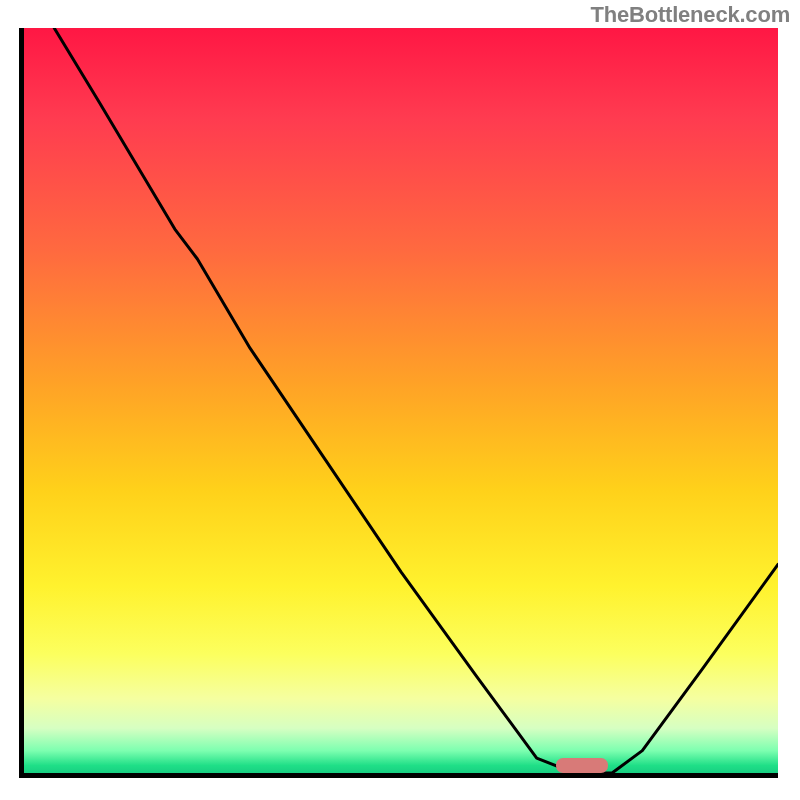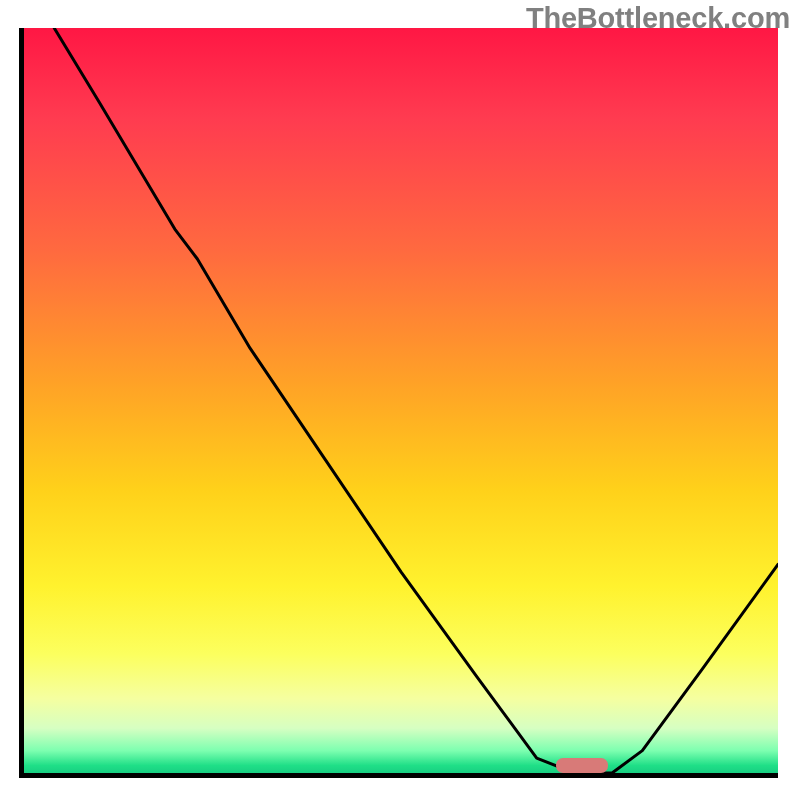--- a/index.html
+++ b/index.html
@@ -13,21 +13,21 @@
   }
   .container {
     position: relative;
     width: 800px;
     height: 800px;
   }
   .watermark {
     position: absolute;
     top: 2px;
     right: 10px;
-    font-size: 29px;
+    font-size: 22px;
     font-weight: bold;
     color: #808080;
     z-index: 50;
     letter-spacing: -0.2px;
   }
   .plot-frame {
     position: absolute;
     left: 19px;
     top: 28px;
     width: 759px;

